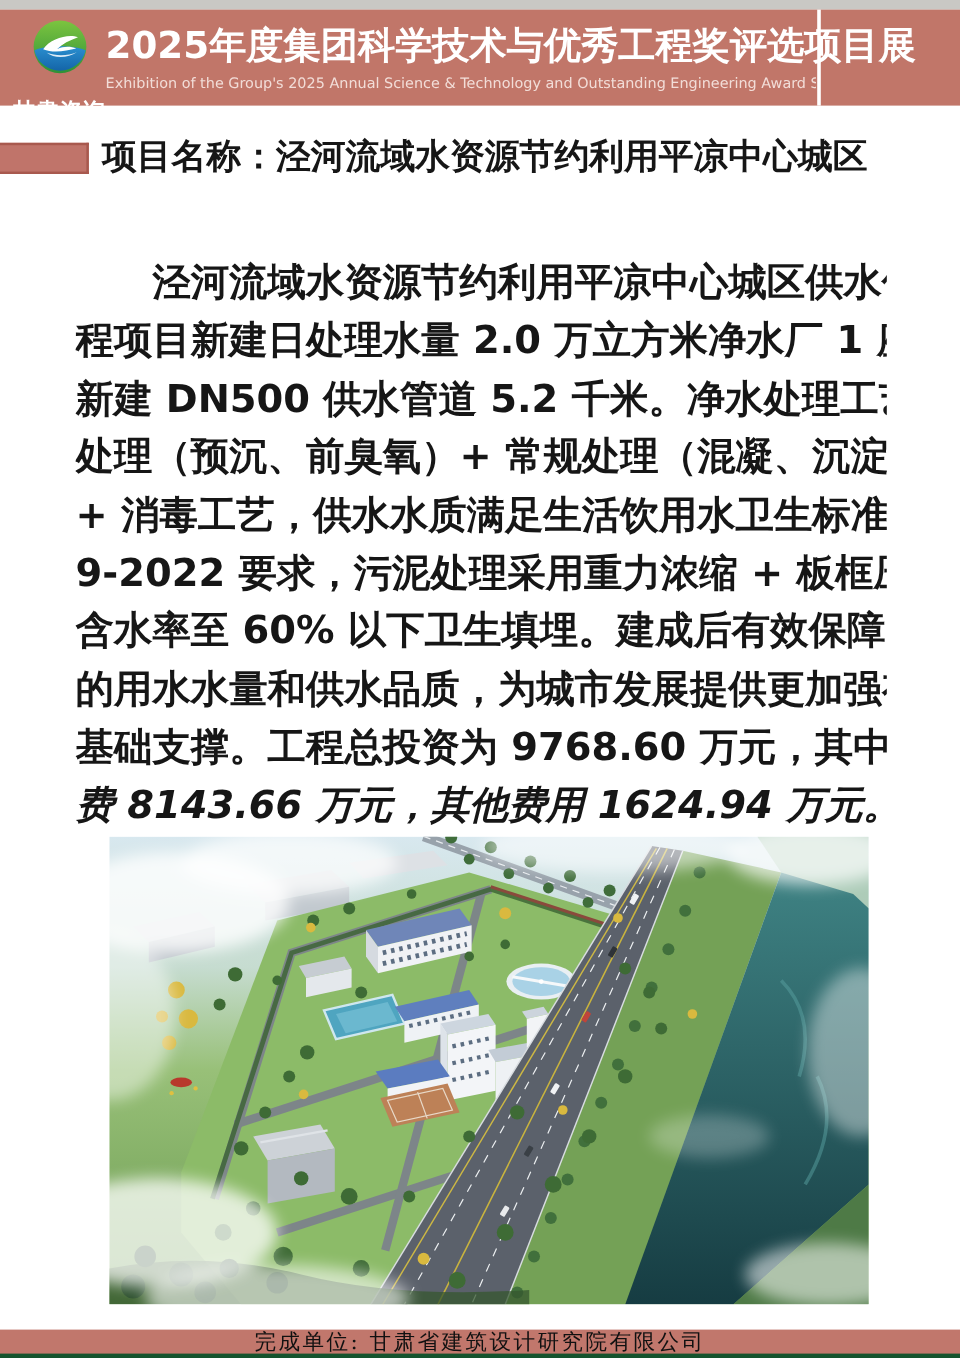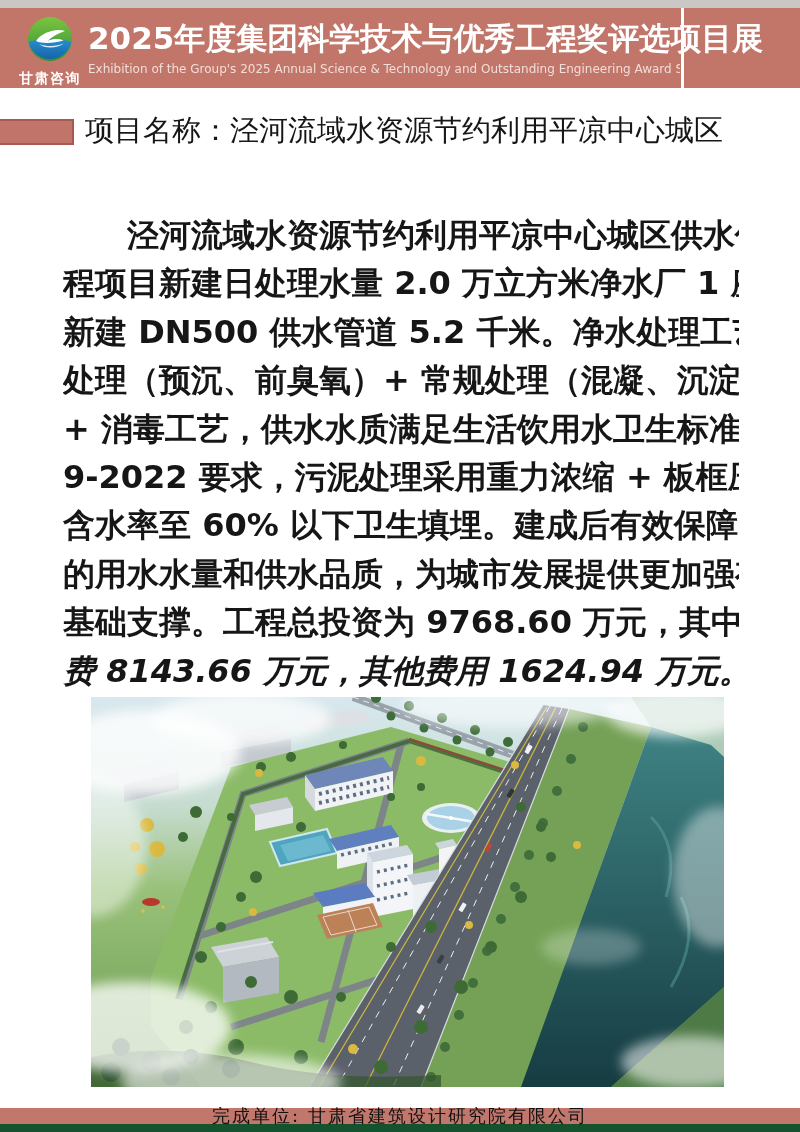--- a/index.html
+++ b/index.html
@@ -4,49 +4,49 @@
 <style>
   html,body{margin:0;padding:0;background:#ffffff;}
   .page{position:relative;width:800px;height:1132px;background:#fff;overflow:hidden;
         font-family:"DejaVu Sans","Liberation Sans",sans-serif;}
 
   
   .top-strip{position:absolute;left:0;top:0;width:800px;height:8px;background:var(--top-strip,#c9c8c4);}
   .banner{position:absolute;left:0;top:8px;width:800px;height:80px;background:var(--banner,#c17669);}
   .logo-block{position:absolute;left:10px;top:6px;width:80px;text-align:center;}
   .logo-svg{width:46px;height:46px;display:block;margin:2px auto 0;}
-  .logo-name{color:#fff;font-weight:bold;font-size:14px;letter-spacing:1.5px;margin-top:8px;white-space:nowrap;}
+  .logo-name{color:#fff;font-weight:bold;font-size:18px;letter-spacing:1.5px;margin-top:18px;white-space:nowrap;}
   .title-block{position:absolute;left:88px;top:13px;width:592px;}
   .banner-title{color:#fff;font-weight:bold;font-size:31px;line-height:1.15;white-space:nowrap;}
   .banner-subtitle{color:#f2ddd8;font-size:12px;margin-top:5px;white-space:nowrap;overflow:hidden;}
   .banner-divider{position:absolute;left:681px;top:0;width:3px;height:80px;background:#fff;}
   .award-box{position:absolute;left:684px;top:0;width:113px;height:80px;display:flex;align-items:center;
              justify-content:center;color:#141414;font-weight:bold;font-size:44px;letter-spacing:1px;}
 
   
   .bullet{position:absolute;left:0;top:119px;width:74px;height:26px;background:var(--bullet,#c0746a);
           border:2px solid #a8594e;border-left:none;box-sizing:border-box;}
-  .pname{position:absolute;left:85px;color:#161616;font-weight:normal;font-size:29px;white-space:nowrap;}
+  .pname{position:absolute;left:85px;color:#161616;font-weight:bold;font-size:29px;white-space:nowrap;}
   .pname-1{top:111px;}
   .pname-2{top:161px;}
 
   
   .desc{position:absolute;left:63px;top:211px;width:676px;color:#161616;font-weight:bold;font-size:32px;}
   .dline{height:48.4px;line-height:48.4px;white-space:nowrap;overflow:hidden;
          text-align:justify;text-align-last:justify;}
   .dline.first{padding-left:64px;}
   .dline.last{text-align-last:left;font-style:italic;}
 
   
   .figure{position:absolute;left:91px;top:697px;width:633px;height:390px;overflow:hidden;}
   .figure svg{display:block;}
 
   
   .footer-band{position:absolute;left:0;top:1108px;width:800px;height:24px;background:var(--footer-band,#c1776c);
-               border-bottom:8px solid #14532d;box-sizing:border-box;display:flex;align-items:center;justify-content:center;}
+               border-bottom:4px solid #14532d;box-sizing:border-box;display:flex;align-items:center;justify-content:center;}
   .footer-text{font-family:"DejaVu Serif","Liberation Serif",serif;font-size:18px;letter-spacing:2px;
                color:#111;white-space:nowrap;}
 </style>
 </head>
 <body>
 
 <div class="page">
 
   <div class="top-strip"></div>
 

